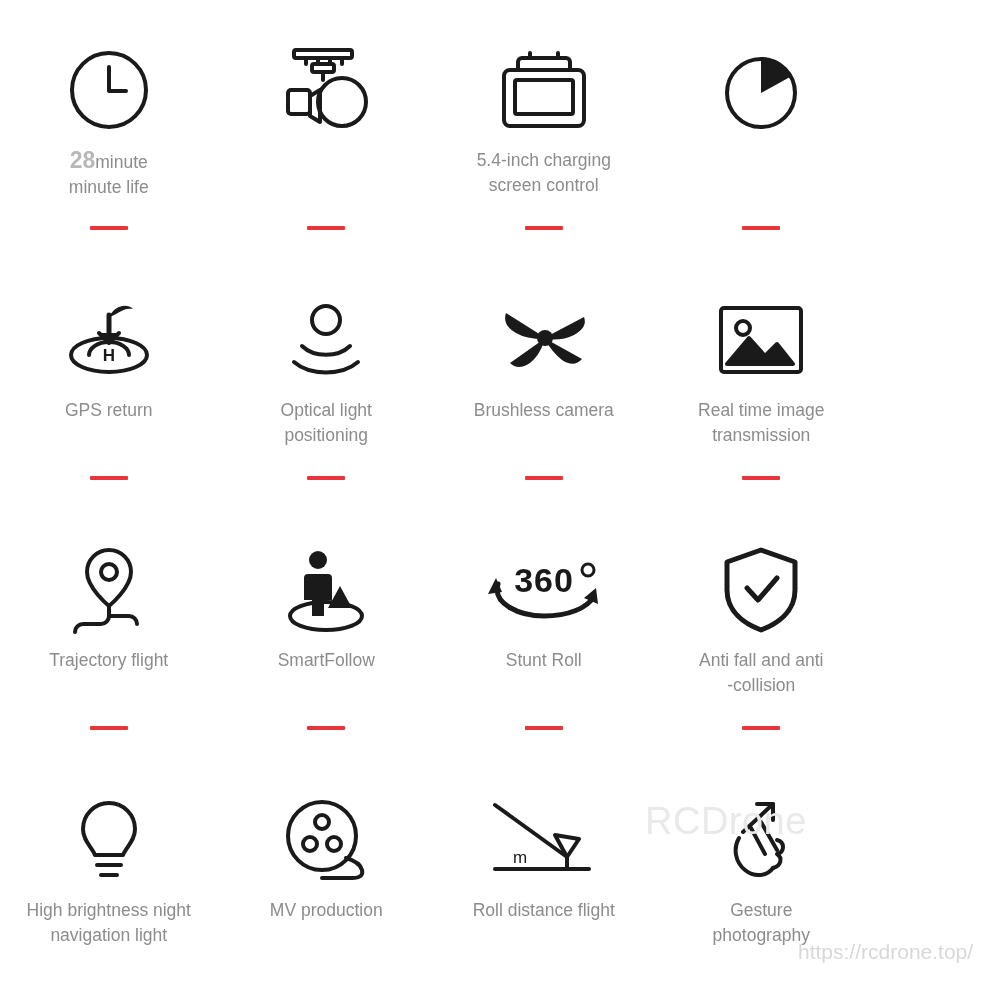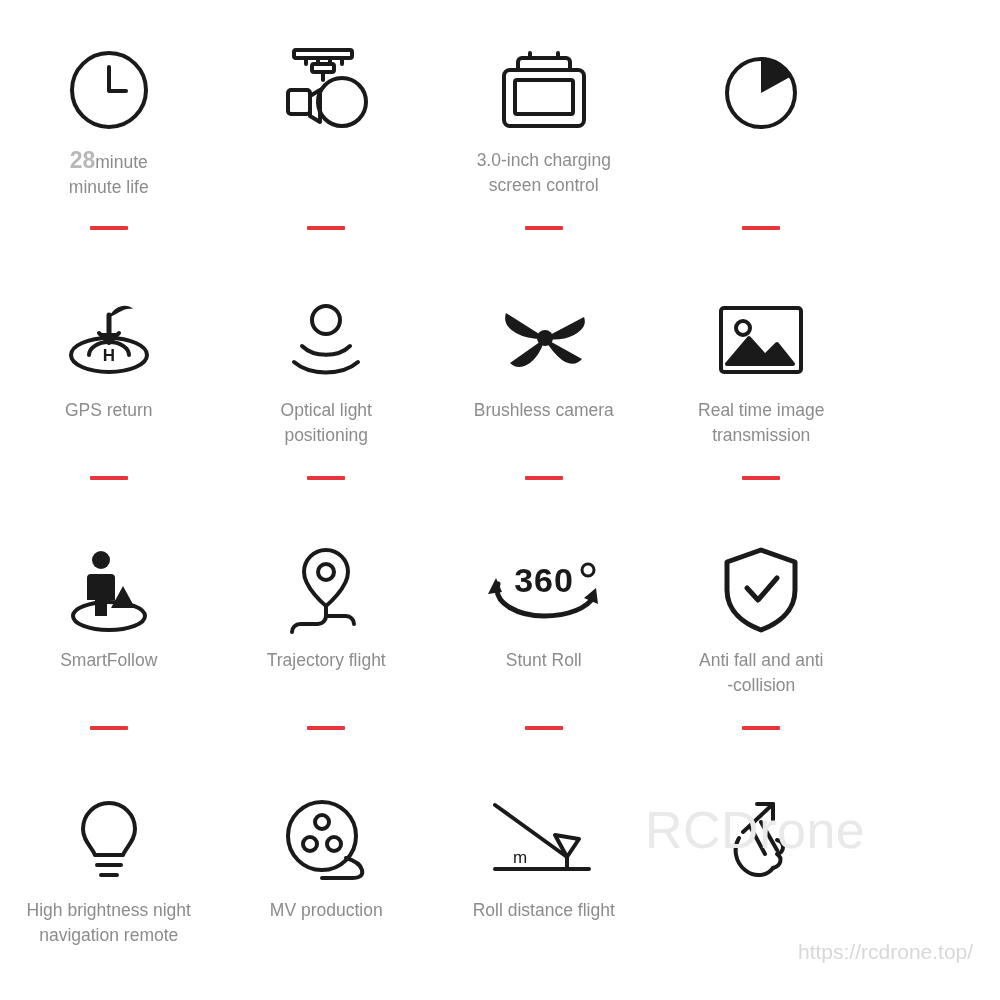--- a/index.html
+++ b/index.html
@@ -59,21 +59,21 @@
     transform: translateX(-50%);
     width: 38px;
     height: 4px;
     background: #e8353a;
     border-radius: 1px;
   }
   .watermark {
     position: absolute;
     left: 645px;
     top: 800px;
-    font-size: 52px;
+    font-size: 38px;
     color: #e9e9e9;
     font-family: "Liberation Sans", sans-serif;
     letter-spacing: 0.5px;
     pointer-events: none;
   }
   .watermark-url {
     position: absolute;
     left: 766px;
     top: 940px;
     font-size: 21px;
@@ -121,21 +121,21 @@
     <div class="icon-wrap">
       <svg width="96" height="88" viewBox="0 0 96 88">
         <g fill="none" stroke="#1a1a1a" stroke-width="4" stroke-linecap="round" stroke-linejoin="round">
           <path d="M14 24 h68 a6 6 0 0 1 6 6 v44 a6 6 0 0 1 -6 6 h-68 a6 6 0 0 1 -6 -6 v-44 a6 6 0 0 1 6 -6 z"></path>
           <rect x="19" y="34" width="58" height="34" rx="2"></rect>
           <path d="M22 24 v-8 a4 4 0 0 1 4 -4 h44 a4 4 0 0 1 4 4 v8"></path>
           <path d="M34 12 v-5 M62 12 v-5"></path>
         </g>
       </svg>
     </div>
-    <div class="label">3.0-inch charging
+    <div class="label">5.4-inch charging
 screen control</div>
     <div class="dash"></div>
   </div>
 
   <div class="cell">
     <div class="icon-wrap">
       <svg width="86" height="86" viewBox="0 0 86 86">
         <circle cx="43" cy="46" r="34" fill="none" stroke="#1a1a1a" stroke-width="4"></circle>
         <path d="M43 46 L43 10 A36 36 0 0 1 72 30 Z" fill="#1a1a1a"></path>
       </svg>
@@ -201,50 +201,50 @@
         </g>
       </svg>
     </div>
     <div class="label">Real time image
 transmission</div>
     <div class="dash"></div>
   </div>
 
   <div class="cell">
     <div class="icon-wrap">
+      <svg width="88" height="92" viewBox="0 0 88 92">
+        <g fill="none" stroke="#1a1a1a" stroke-width="4" stroke-linecap="round" stroke-linejoin="round">
+          <path d="M44 6 a22 22 0 0 1 22 22 c0 16 -22 34 -22 34 s-22 -18 -22 -34 a22 22 0 0 1 22 -22 z"></path>
+          <circle cx="44" cy="28" r="8"></circle>
+          <path d="M44 62 v10 a8 8 0 0 1 -8 8 h-18 a8 8 0 0 0 -8 8"></path>
+          <path d="M44 72 h20 a8 8 0 0 1 8 8"></path>
+        </g>
+      </svg>
+    </div>
+    <div class="label">Trajectory flight</div>
+    <div class="dash"></div>
+  </div>
+
+  <div class="cell">
+    <div class="icon-wrap">
       <svg width="96" height="92" viewBox="0 0 96 92">
         <ellipse cx="48" cy="72" rx="36" ry="14" fill="none" stroke="#1a1a1a" stroke-width="4"></ellipse>
         <g fill="#1a1a1a">
           <circle cx="40" cy="16" r="9"></circle>
           <path d="M30 30 h20 a4 4 0 0 1 4 4 v22 h-8 v16 h-12 v-16 h-8 v-22 a4 4 0 0 1 4 -4 z"></path>
           <path d="M62 42 l12 22 h-24 z"></path>
         </g>
       </svg>
     </div>
     <div class="label">SmartFollow</div>
     <div class="dash"></div>
   </div>
 
   <div class="cell">
     <div class="icon-wrap">
-      <svg width="88" height="92" viewBox="0 0 88 92">
-        <g fill="none" stroke="#1a1a1a" stroke-width="4" stroke-linecap="round" stroke-linejoin="round">
-          <path d="M44 6 a22 22 0 0 1 22 22 c0 16 -22 34 -22 34 s-22 -18 -22 -34 a22 22 0 0 1 22 -22 z"></path>
-          <circle cx="44" cy="28" r="8"></circle>
-          <path d="M44 62 v10 a8 8 0 0 1 -8 8 h-18 a8 8 0 0 0 -8 8"></path>
-          <path d="M44 72 h20 a8 8 0 0 1 8 8"></path>
-        </g>
-      </svg>
-    </div>
-    <div class="label">Trajectory flight</div>
-    <div class="dash"></div>
-  </div>
-
-  <div class="cell">
-    <div class="icon-wrap">
       <svg width="120" height="80" viewBox="0 0 120 80">
         <text x="60" y="42" font-family="Liberation Sans, sans-serif" font-size="34" font-weight="bold" fill="#1a1a1a" text-anchor="middle" letter-spacing="1">360</text>
         <circle cx="104" cy="20" r="6" fill="none" stroke="#1a1a1a" stroke-width="3"></circle>
         <path d="M14 34 C8 54 36 66 60 66 C84 66 104 58 110 46" fill="none" stroke="#1a1a1a" stroke-width="5" stroke-linecap="round"></path>
         <path d="M12 28 l6 14 l-14 2 z" fill="#1a1a1a"></path>
         <path d="M112 38 l2 16 l-14 -6 z" fill="#1a1a1a"></path>
       </svg>
     </div>
     <div class="label">Stunt Roll</div>
     <div class="dash"></div>
@@ -267,21 +267,21 @@
   <div class="cell">
     <div class="icon-wrap">
       <svg width="80" height="90" viewBox="0 0 80 90">
         <g fill="none" stroke="#1a1a1a" stroke-width="4" stroke-linecap="round" stroke-linejoin="round">
           <path d="M40 8 a26 26 0 0 1 26 26 c0 12 -9 18 -12 26 h-28 c-3 -8 -12 -14 -12 -26 a26 26 0 0 1 26 -26 z"></path>
           <path d="M28 70 h24 M32 80 h16"></path>
         </g>
       </svg>
     </div>
     <div class="label">High brightness night
-navigation remote</div>
+navigation light</div>
   </div>
 
   <div class="cell">
     <div class="icon-wrap">
       <svg width="92" height="88" viewBox="0 0 92 88">
         <g fill="none" stroke="#1a1a1a" stroke-width="4" stroke-linecap="round" stroke-linejoin="round">
           <circle cx="42" cy="40" r="34"></circle>
           <circle cx="42" cy="26" r="7"></circle>
           <circle cx="30" cy="48" r="7"></circle>
           <circle cx="54" cy="48" r="7"></circle>
@@ -313,18 +313,20 @@
         <g fill="none" stroke="#1a1a1a" stroke-width="4" stroke-linecap="round" stroke-linejoin="round">
           <path d="M26 38 L56 10"></path>
           <path d="M40 10 h16 v16"></path>
           <path d="M22 44 c-6 10 -4 24 6 32 c10 8 22 6 28 -2"></path>
           <path d="M34 34 l14 26"></path>
           <path d="M44 28 l16 28"></path>
           <path d="M56 74 c8 -2 10 -10 4 -14 c8 -2 8 -12 0 -14"></path>
         </g>
       </svg>
     </div>
+    <div class="label">Gesture
+photography</div>
   </div>
 
 </div>
 
 <div class="watermark">RCDrone</div>
 <div class="watermark-url">https://rcdrone.top/</div>
 
 </body></html>

